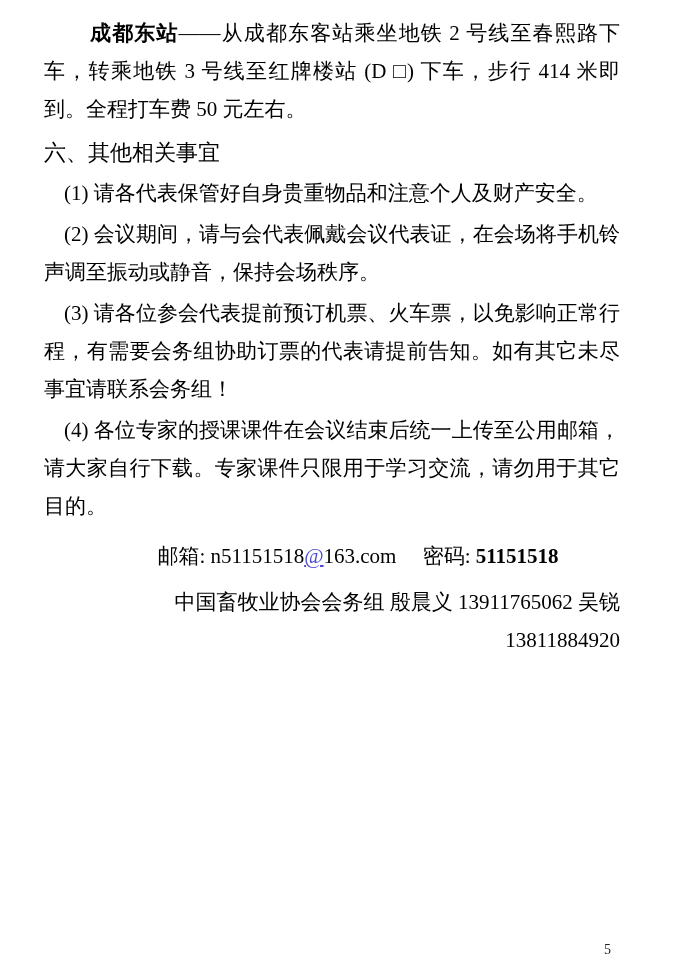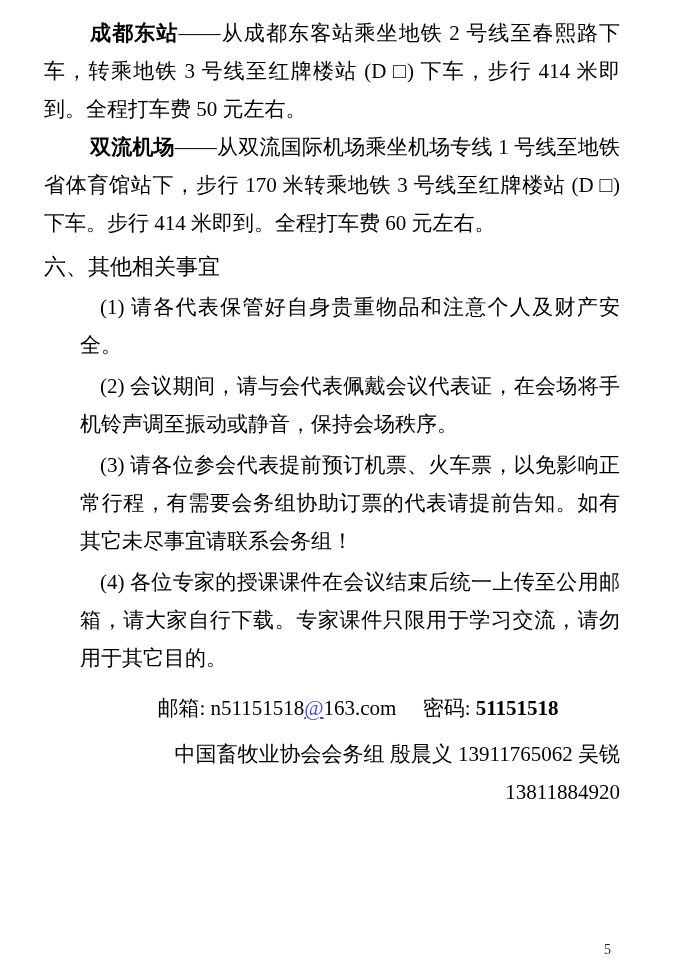--- a/index.html
+++ b/index.html
@@ -18,21 +18,21 @@
     font-family: "Liberation Serif", "DejaVu Sans", sans-serif;
     font-size: 21px;
     line-height: 38px;
     overflow: hidden;
   }
   .doc p {
     margin: 0;
     text-align: justify;
   }
   .doc .para { text-indent: 46px; }
-  .doc .item { text-indent: 20px; margin-bottom: 3px; margin-left: 36px; }
+  .doc .item { text-indent: 20px; margin-bottom: 3px; }
   .doc .heading {
     font-weight: normal;
     font-size: 22px;
     text-indent: 0;
     margin: 6px 0 2px 0;
     text-align: left;
   }
   .doc .email-line { text-indent: 52px; margin-top: 12px; text-align: center; }
   .doc .contact-line { text-indent: 38px; margin-top: 8px; text-align: right; }
   .run-bold { font-weight: bold; }
@@ -49,21 +49,20 @@
     font-family: "Liberation Serif", serif;
     color: #222222;
   }
 </style>
 </head>
 <body>
 
 <div class="page">
   <div class="doc">
       <p class="para"><span class="run-bold">成都东站</span><span>——从成都东客站乘坐地铁 2 号线至春熙路下车，转乘地铁 3 号线至红牌楼站 (D □) 下车，步行 414 米即到。全程打车费 50 元左右。</span></p>
-      <p class="para"><span class="run-bold">双流机场</span><span>——从双流国际机场乘坐机场专线 1 号线至地铁省体育馆站下，步行 170 米转乘地铁 3 号线至红牌楼站 (D □) 下车。步行 414 米即到。全程打车费 60 元左右。</span></p>
       <p class="heading"><span>六、其他相关事宜</span></p>
       <p class="item"><span>(1) 请各代表保管好自身贵重物品和注意个人及财产安全。</span></p>
       <p class="item"><span>(2) 会议期间，请与会代表佩戴会议代表证，在会场将手机铃声调至振动或静音，保持会场秩序。</span></p>
       <p class="item"><span>(3) 请各位参会代表提前预订机票、火车票，以免影响正常行程，有需要会务组协助订票的代表请提前告知。如有其它未尽事宜请联系会务组！</span></p>
       <p class="item"><span>(4) 各位专家的授课课件在会议结束后统一上传至公用邮箱，请大家自行下载。专家课件只限用于学习交流，请勿用于其它目的。</span></p>
       <p class="email-line"><span>邮箱: n51151518</span><span class="run-link" style="color: rgb(74, 73, 208);">@</span><span>163.com</span><span>　 密码: </span><span class="run-bold">51151518</span></p>
       <p class="contact-line"><span>中国畜牧业协会会务组 殷晨义 13911765062 吴锐 13811884920</span></p>
     </div>
   <div class="page-number">5</div>
 </div>

